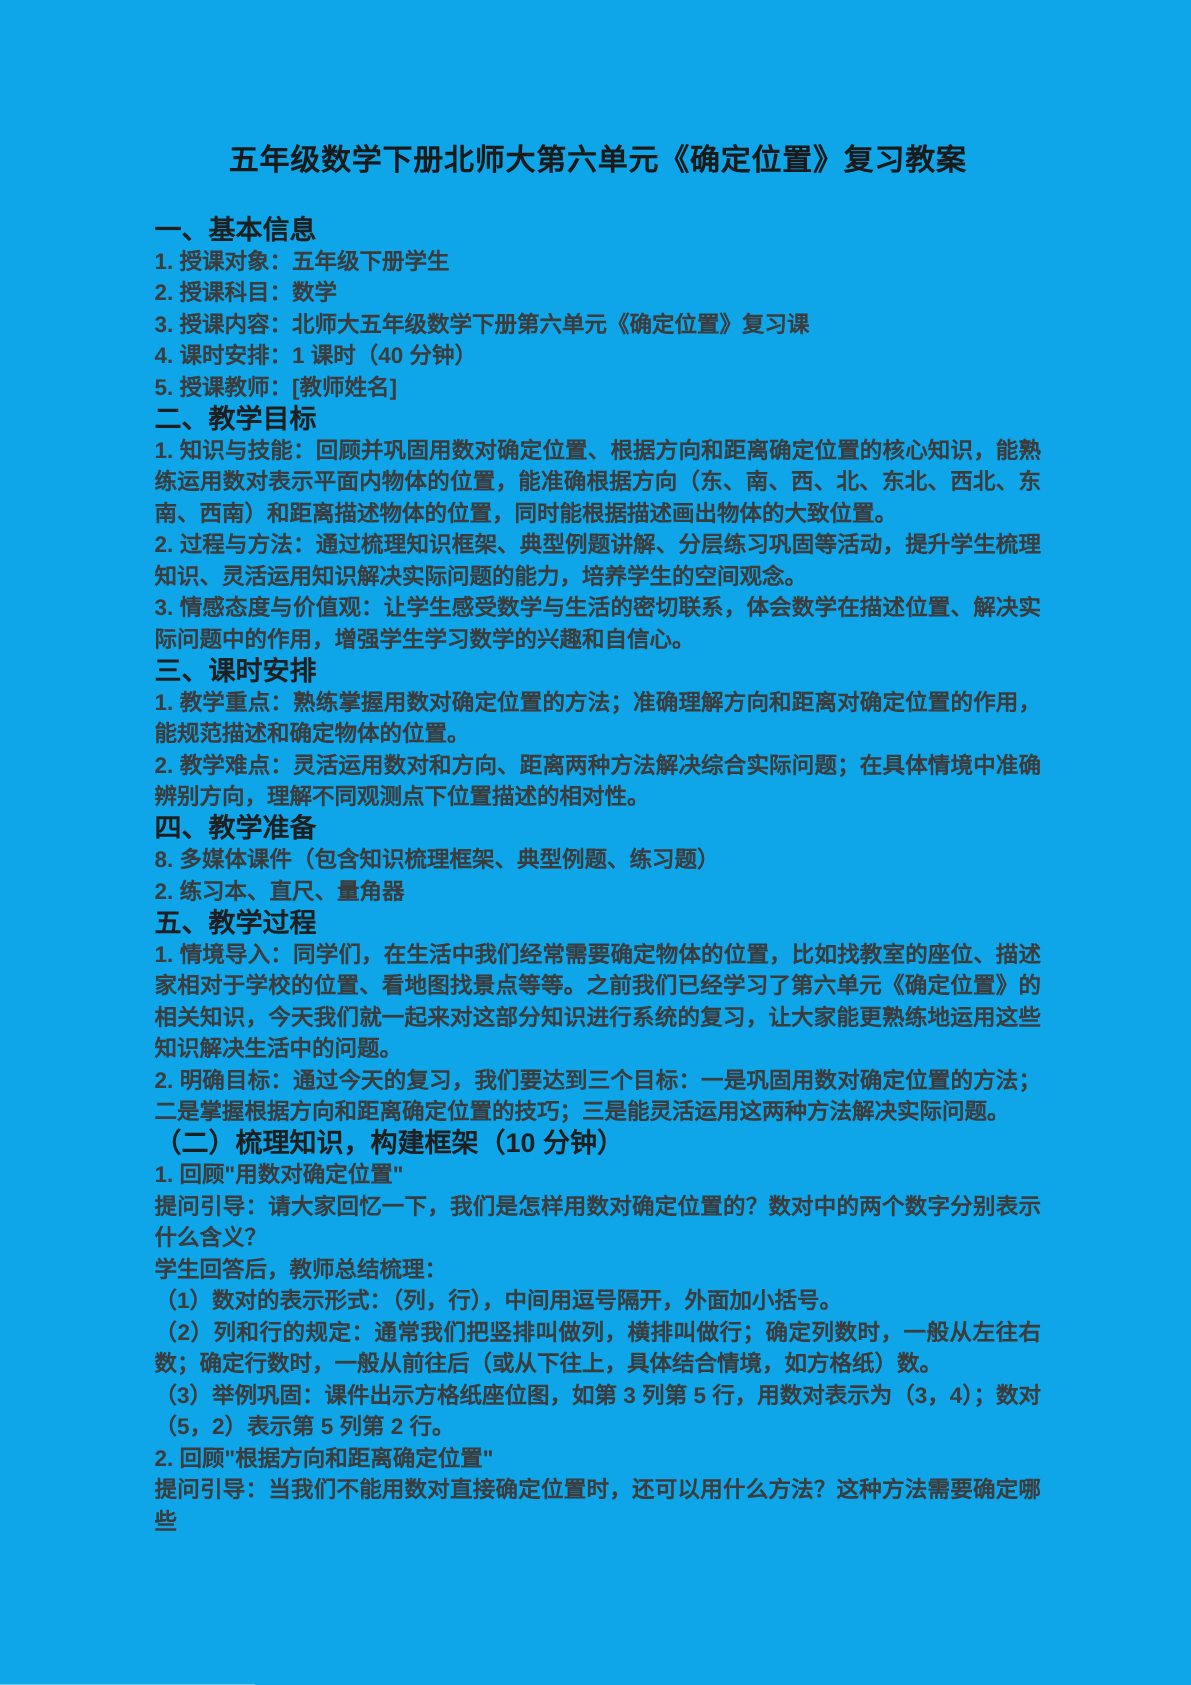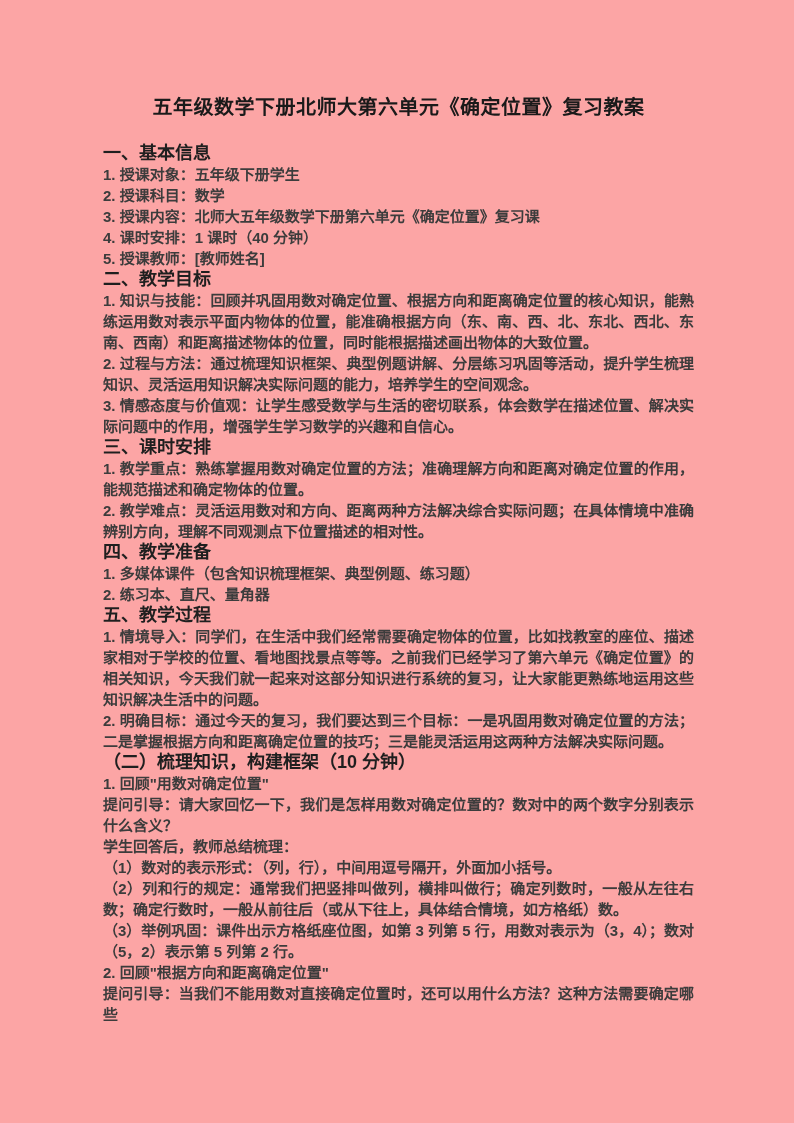--- a/index.html
+++ b/index.html
@@ -12,21 +12,21 @@
     height: 1123px;
     overflow: hidden;
     font-family: "Liberation Sans", "DejaVu Sans", sans-serif;
     color: #3c3c3c;
   }
   .page {
     box-sizing: border-box;
     width: 794px;
     height: 1123px;
     padding: 93px 100px 40px 103px;
-    background: #fca5a5;
+    background: #0ea5e9;
   }
   .doc-title {
     margin: 0 0 22px 0;
     font-size: 20px;
     line-height: 28px;
     font-weight: bold;
     text-align: center;
     color: #1a1a1a;
     letter-spacing: 0.5px;
   }
@@ -73,21 +73,21 @@
   </section>
 
   <section>
     <p class="h1">三、课时安排</p>
     <p class="p">1. 教学重点：熟练掌握用数对确定位置的方法；准确理解方向和距离对确定位置的作用，能规范描述和确定物体的位置。</p>
     <p class="p">2. 教学难点：灵活运用数对和方向、距离两种方法解决综合实际问题；在具体情境中准确辨别方向，理解不同观测点下位置描述的相对性。</p>
   </section>
 
   <section>
     <p class="h1">四、教学准备</p>
-    <p class="p">1. 多媒体课件（包含知识梳理框架、典型例题、练习题）</p>
+    <p class="p">8. 多媒体课件（包含知识梳理框架、典型例题、练习题）</p>
     <p class="p">2. 练习本、直尺、量角器</p>
   </section>
 
   <section>
     <p class="h1">五、教学过程</p>
 
     <p class="p">1. 情境导入：同学们，在生活中我们经常需要确定物体的位置，比如找教室的座位、描述家相对于学校的位置、看地图找景点等等。之前我们已经学习了第六单元《确定位置》的相关知识，今天我们就一起来对这部分知识进行系统的复习，让大家能更熟练地运用这些知识解决生活中的问题。</p>
     <p class="p">2. 明确目标：通过今天的复习，我们要达到三个目标：一是巩固用数对确定位置的方法；二是掌握根据方向和距离确定位置的技巧；三是能灵活运用这两种方法解决实际问题。</p>
 
     <p class="h1">（二）梳理知识，构建框架（10 分钟）</p>

